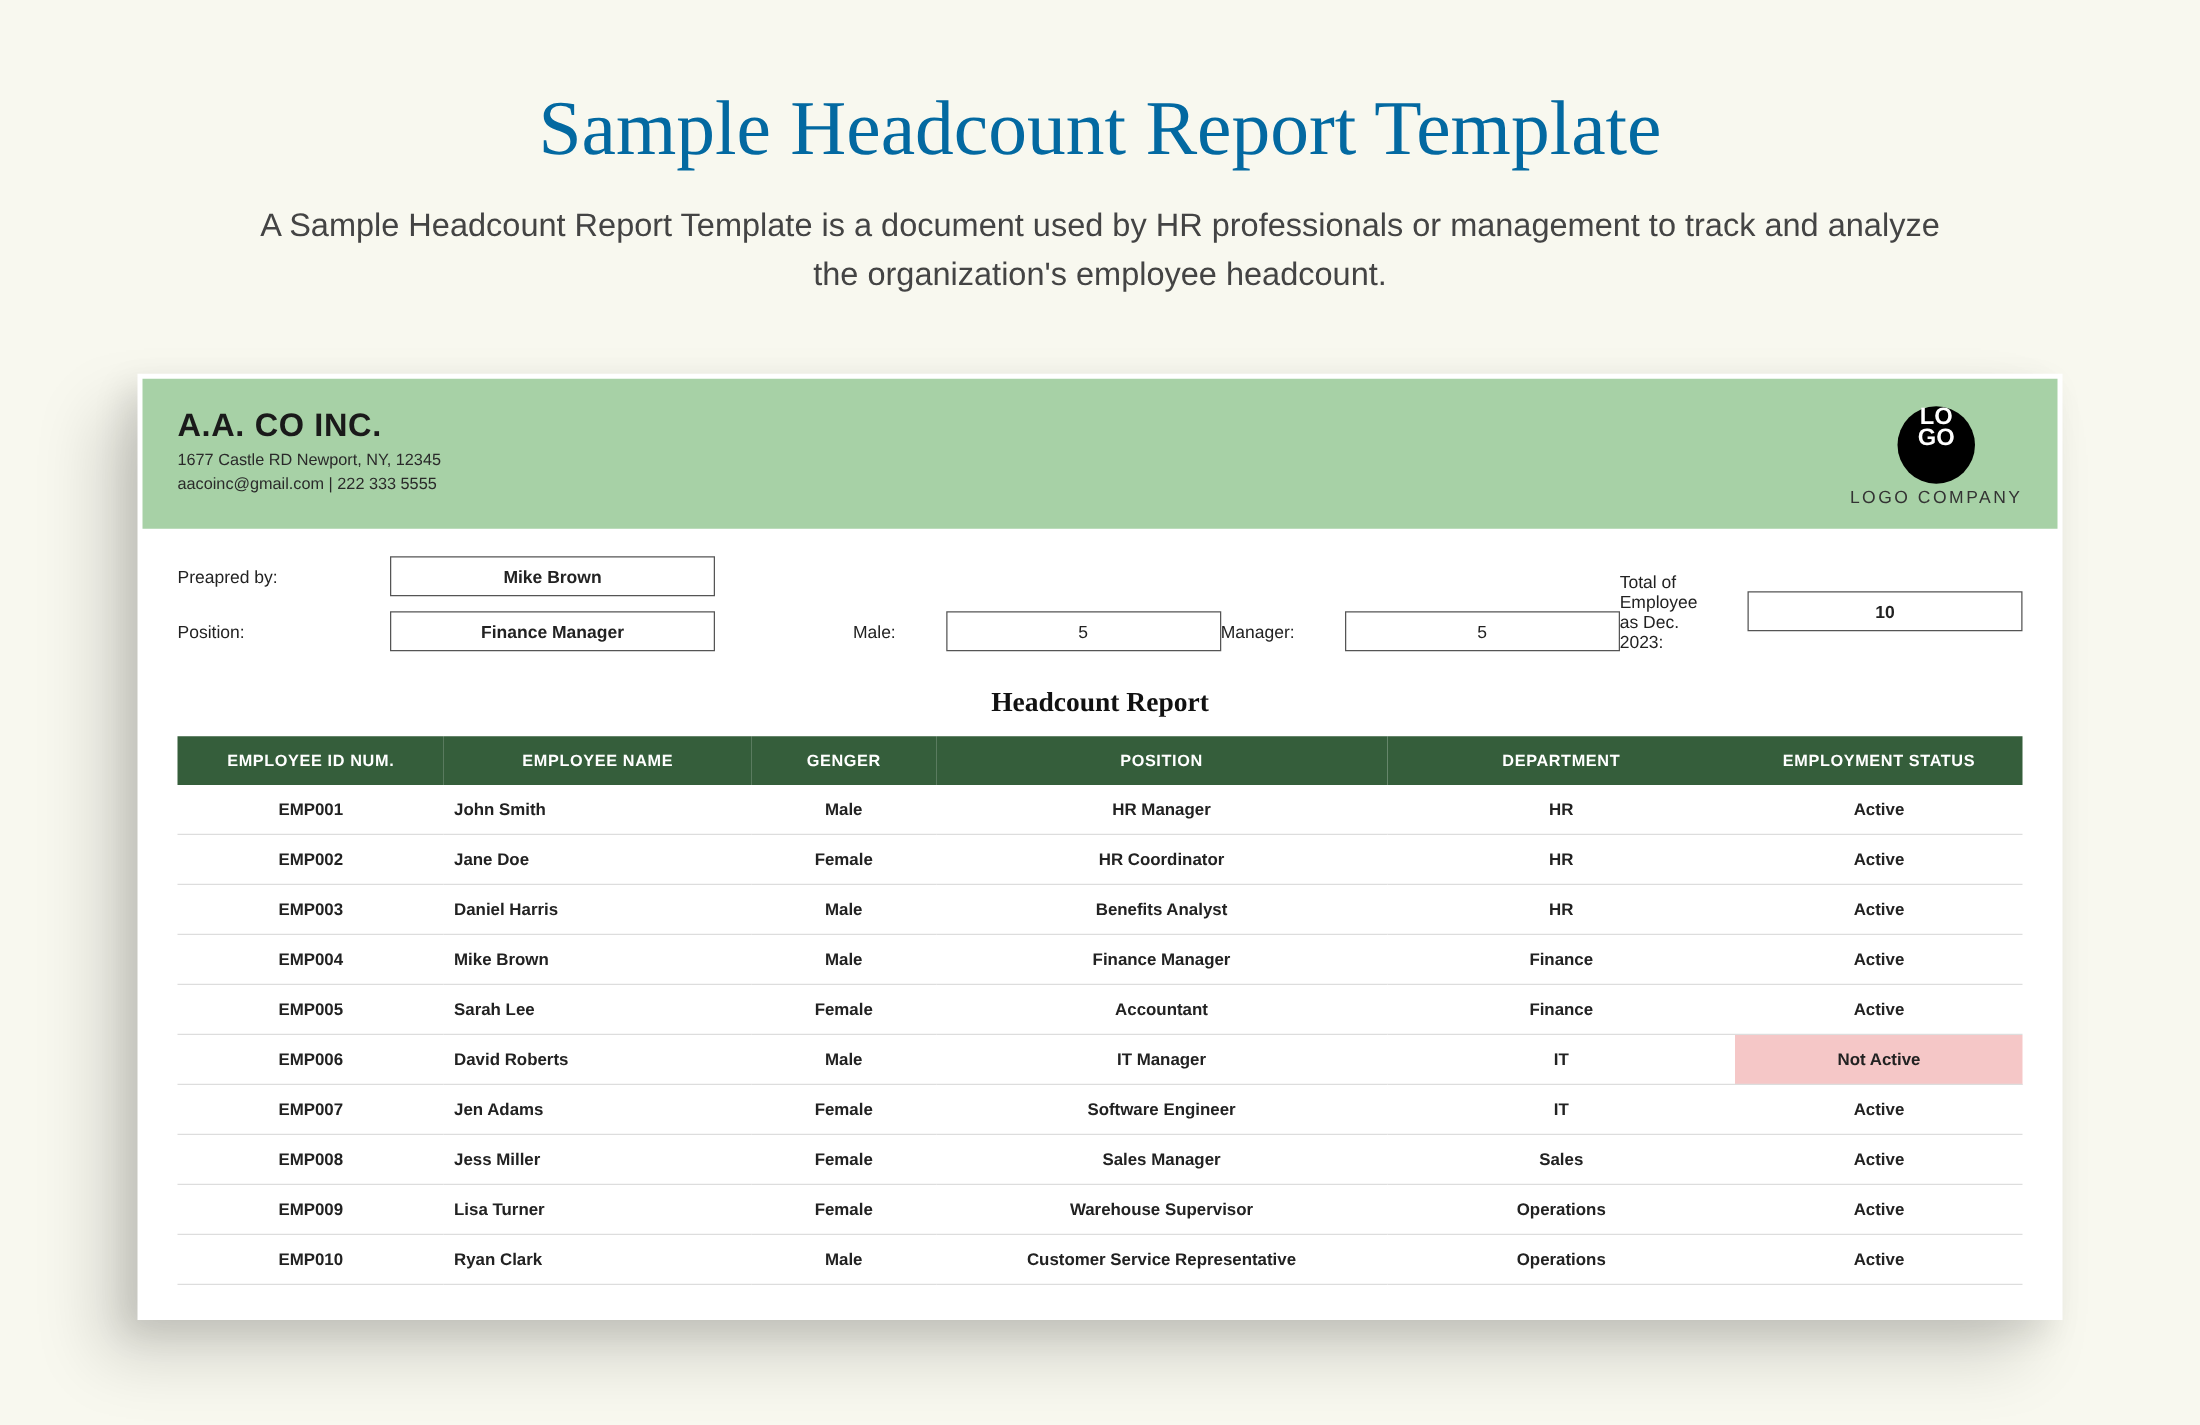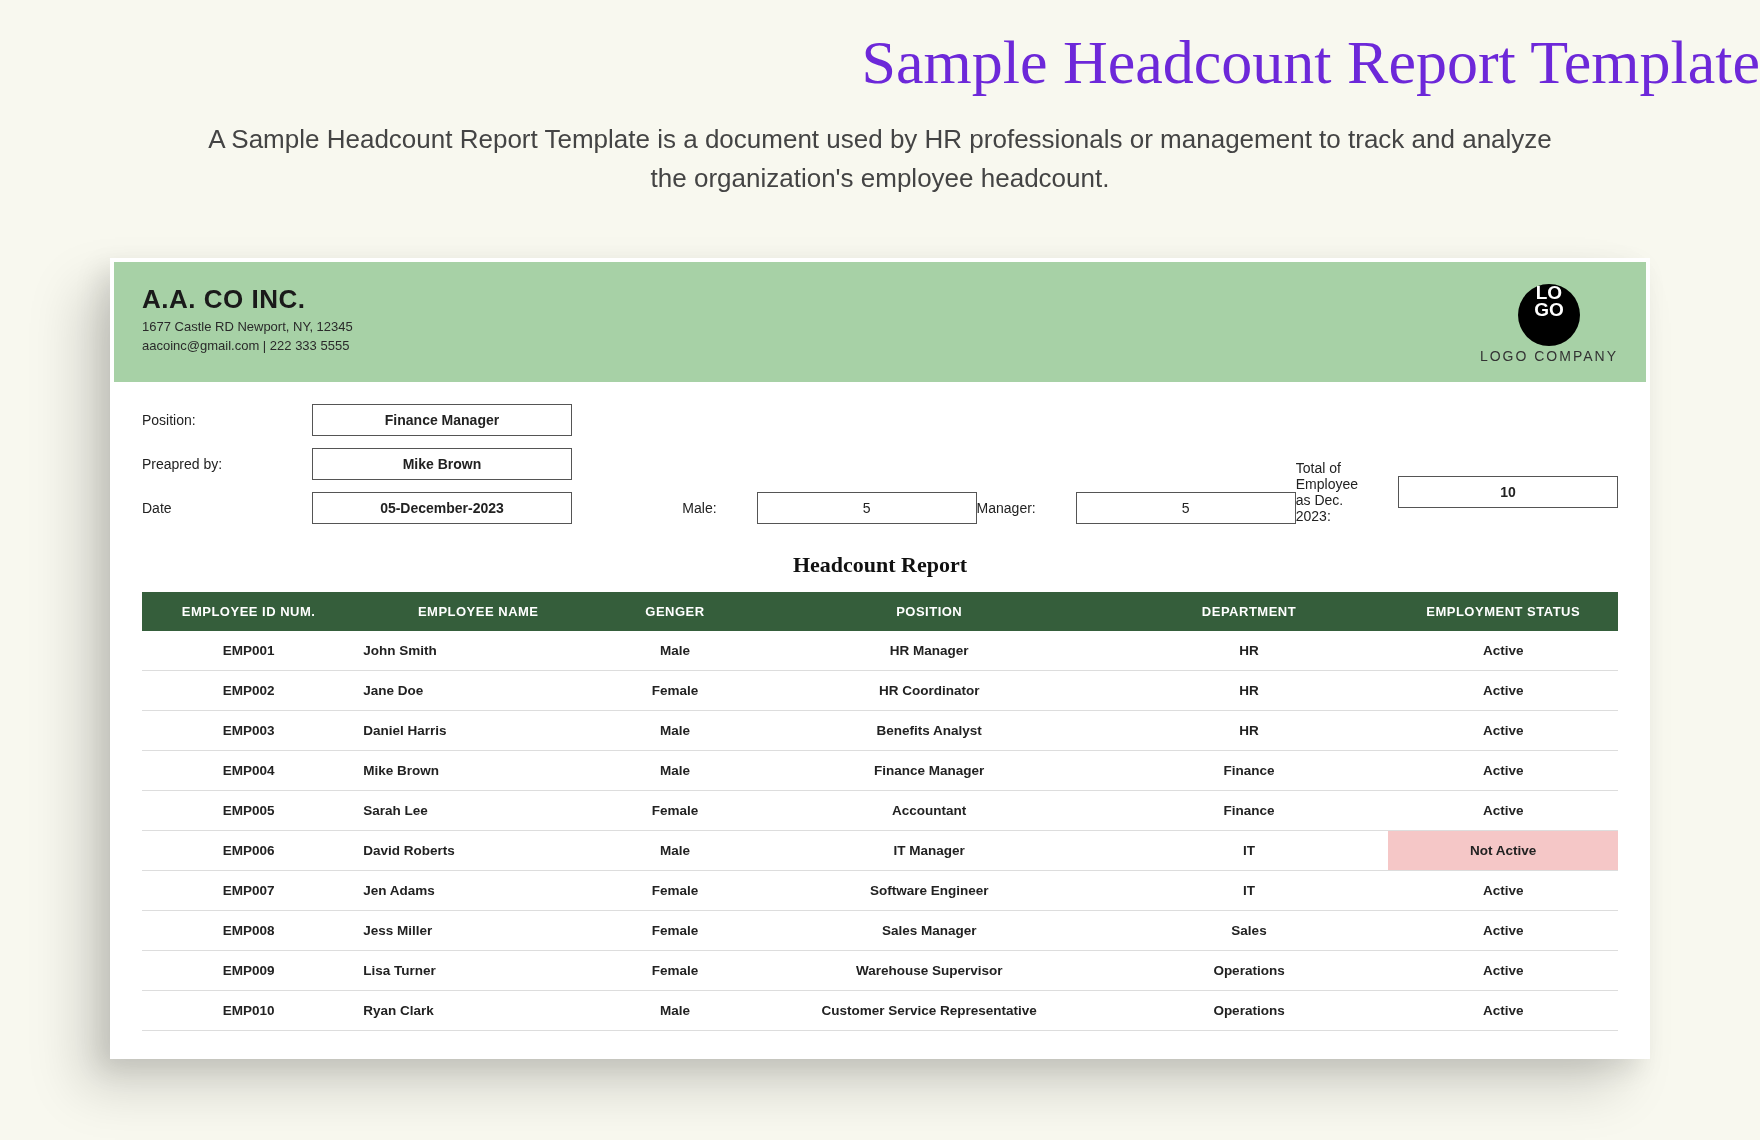--- a/index.html
+++ b/index.html
@@ -6,23 +6,23 @@
     body {
       background: #f8f8ef;
       font-family: -apple-system, BlinkMacSystemFont, "Segoe UI", Arial, sans-serif;
       width: 1760px;
       height: 1140px;
       overflow: hidden;
     }
     .page-title {
       font-family: Georgia, "Times New Roman", serif;
       font-size: 62px;
-      color: #6d28d9;
-      text-align: right;
-      padding-top: 27px;
+      color: #0369a1;
+      text-align: center;
+      padding-top: 68px;
       font-weight: 400;
     }
     .page-description {
       font-size: 26px;
       color: #444;
       text-align: center;
       max-width: 1380px;
       margin: 22px auto 0;
       line-height: 1.5;
       font-weight: 300;
@@ -167,30 +167,26 @@
           <span>LO</span>
           <span>GO</span>
         </div>
         <div class="logo-caption">LOGO COMPANY</div>
       </div>
     </div>
 
     <div class="meta-row">
       <div class="meta-left" id="meta-left">
           <div class="meta-line">
+            <div class="meta-label">Preapred by:</div>
+            <div class="meta-box">Mike Brown</div>
+          </div>
+          <div class="meta-line">
             <div class="meta-label">Position:</div>
             <div class="meta-box">Finance Manager</div>
-          </div>
-          <div class="meta-line">
-            <div class="meta-label">Preapred by:</div>
-            <div class="meta-box">Mike Brown</div>
-          </div>
-          <div class="meta-line">
-            <div class="meta-label">Date</div>
-            <div class="meta-box">05-December-2023</div>
           </div>
         </div>
       <div class="meta-right" id="meta-right">
           <div class="meta-line">
             <div class="meta-label">Male:</div>
             <div class="meta-box">5</div>
           </div>
           <div class="meta-line">
             <div class="meta-label">Manager:</div>
             <div class="meta-box">5</div>

